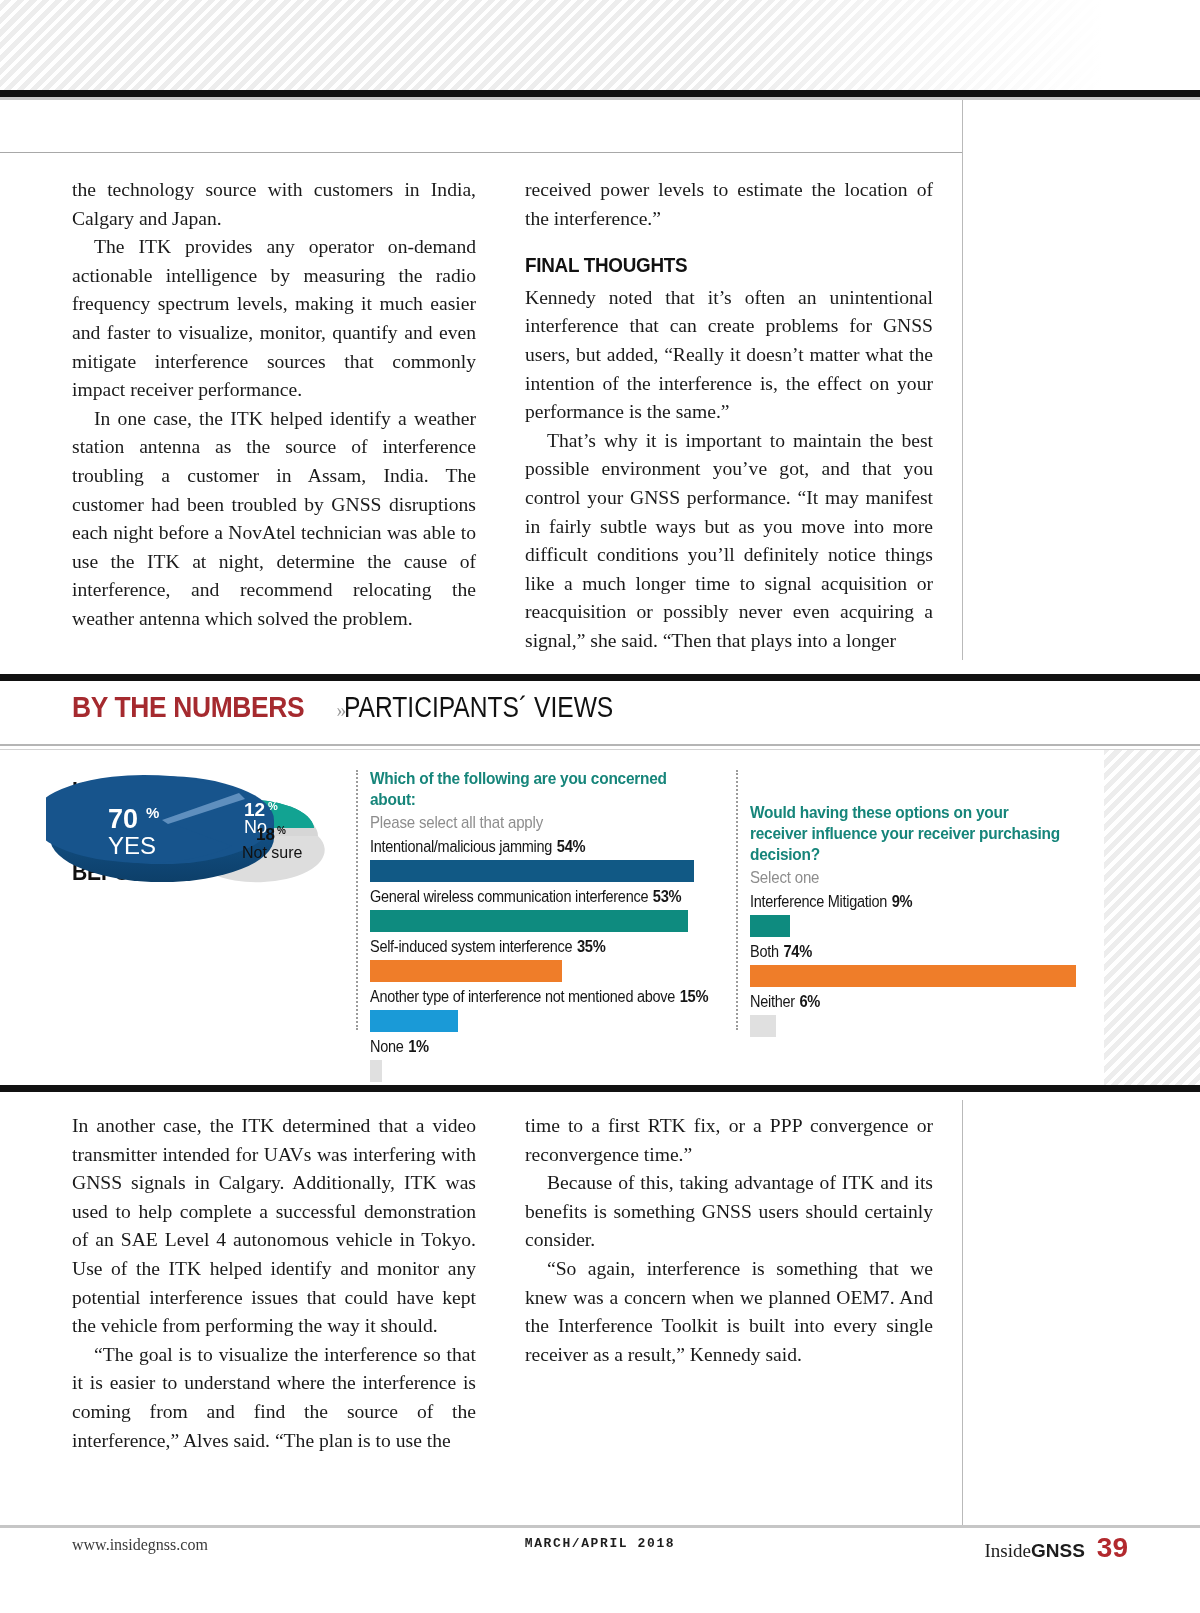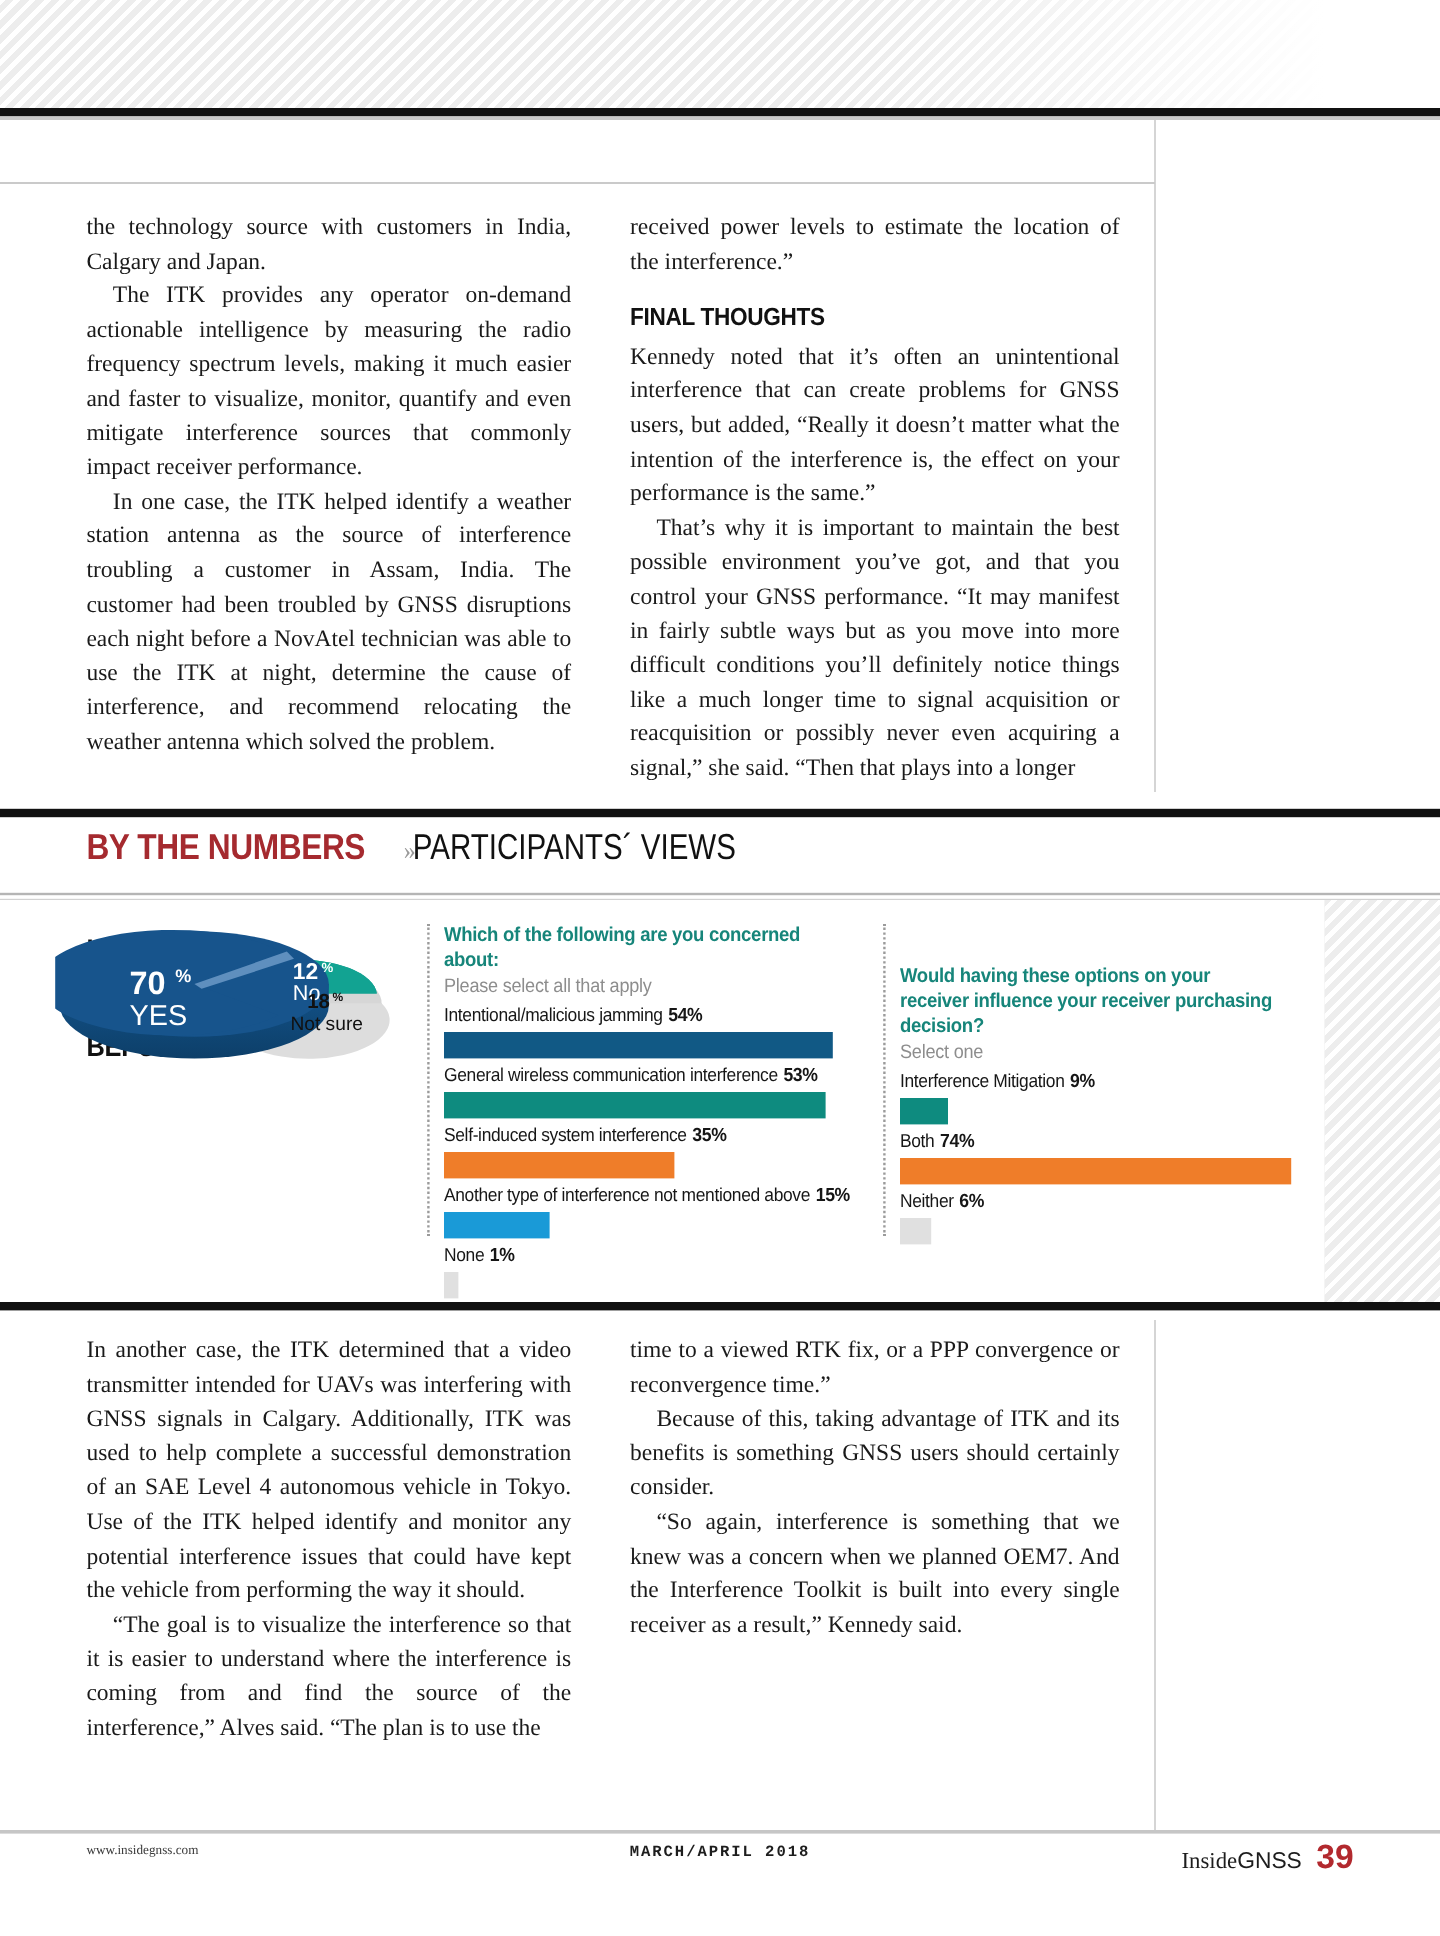--- a/index.html
+++ b/index.html
@@ -144,34 +144,34 @@
   .bar-track{height:22px;margin-top:4px;}
   .bar{height:22px;display:block;}
 
   
   .foot-rule{position:absolute;left:0;top:1525px;width:1200px;height:3px;background:#c6c6c6;}
   .foot{
     position:absolute;top:1536px;width:1200px;height:40px;
   }
   .foot-left{
     position:absolute;left:72px;top:0;
-    font-family:"Liberation Serif", serif;font-size:11px;color:#3a3a3a;
+    font-family:"Liberation Serif", serif;font-size:16px;color:#3a3a3a;
   }
   .foot-mid{
     position:absolute;left:0;top:0;width:1200px;text-align:center;
     font-family:Liberation Mono, monospace;font-weight:700;font-size:13px;
     letter-spacing:1.6px;color:#1d1d1d;
   }
   .foot-right{
     position:absolute;right:72px;top:-4px;display:flex;align-items:baseline;gap:12px;
   }
   .foot-brand{
     font-family:"Liberation Serif", serif;font-size:19px;color:#1d1d1d;
   }
-  .foot-brand b{font-family:"Liberation Sans", sans-serif;font-weight:400;font-size:19px;}
+  .foot-brand b{font-family:"Liberation Sans", sans-serif;font-weight:700;font-size:19px;}
   .foot-page{
     font-family:"Liberation Sans", sans-serif;font-weight:700;font-size:28px;color:#b2292e;
   }
 </style>
 </head>
 <body>
 
 <div class="top-hatch"></div>
 <div class="top-hatch-fade"></div>
 <div class="rule-top-black"></div>
@@ -313,21 +313,21 @@
     </div>
   </div>
 </div>
 
 <div class="col col-l-bot">
   <p>In another case, the ITK determined that a video transmitter intended for UAVs was interfering with GNSS signals in Calgary. Additionally, ITK was used to help complete a successful demonstration of an SAE Level 4 autonomous vehicle in Tokyo. Use of the ITK helped identify and monitor any potential interference issues that could have kept the vehicle from performing the way it should.</p>
   <p>“The goal is to visualize the interference so that it is easier to understand where the interference is coming from and find the source of the interference,” Alves said. “The plan is to use the</p>
 </div>
 
 <div class="col col-r-bot">
-  <p>time to a viewed RTK fix, or a PPP convergence or reconvergence time.”</p>
+  <p>time to a first RTK fix, or a PPP convergence or reconvergence time.”</p>
   <p>Because of this, taking advantage of ITK and its benefits is something GNSS users should certainly consider.</p>
   <p>“So again, interference is something that we knew was a concern when we planned OEM7. And the Interference Toolkit is built into every single receiver as a result,” Kennedy said.</p>
 </div>
 
 <div class="foot-rule"></div>
 <div class="foot">
   <div class="foot-left">www.insidegnss.com</div>
   <div class="foot-mid">MARCH/APRIL 2018</div>
   <div class="foot-right">
     <span class="foot-brand"><span>Inside</span><b>GNSS</b></span>

